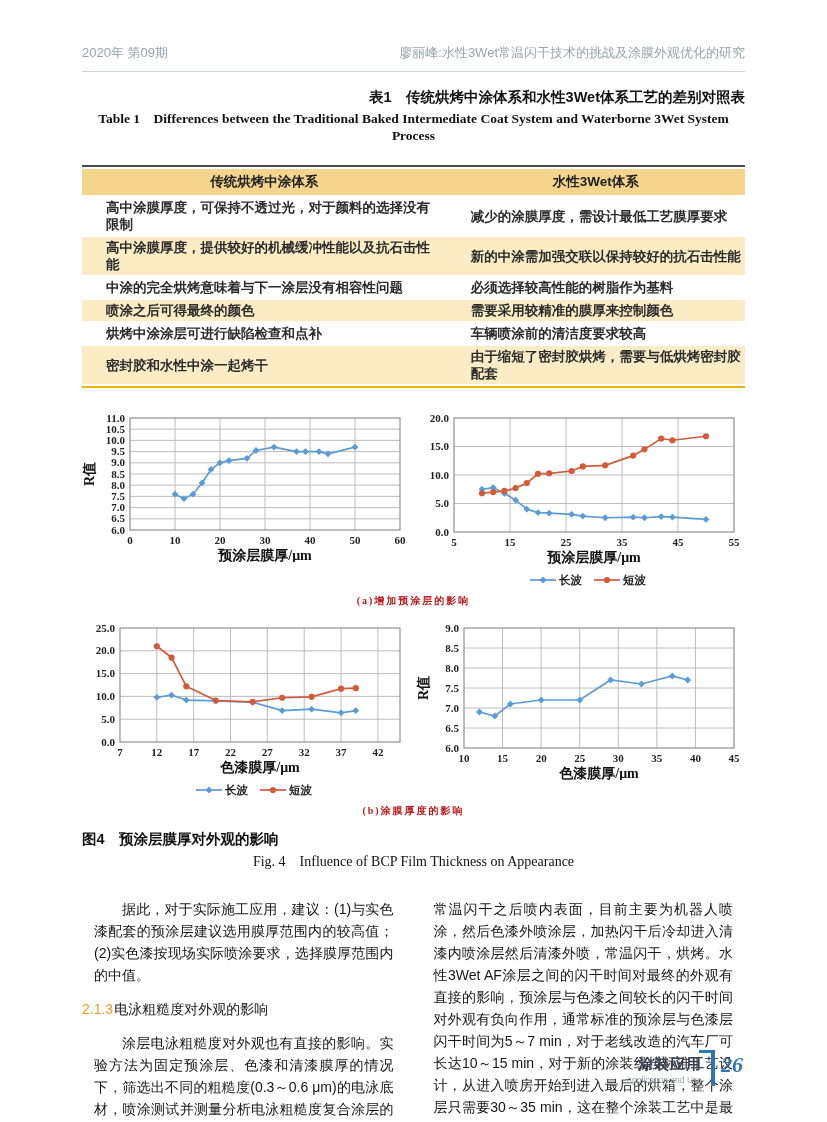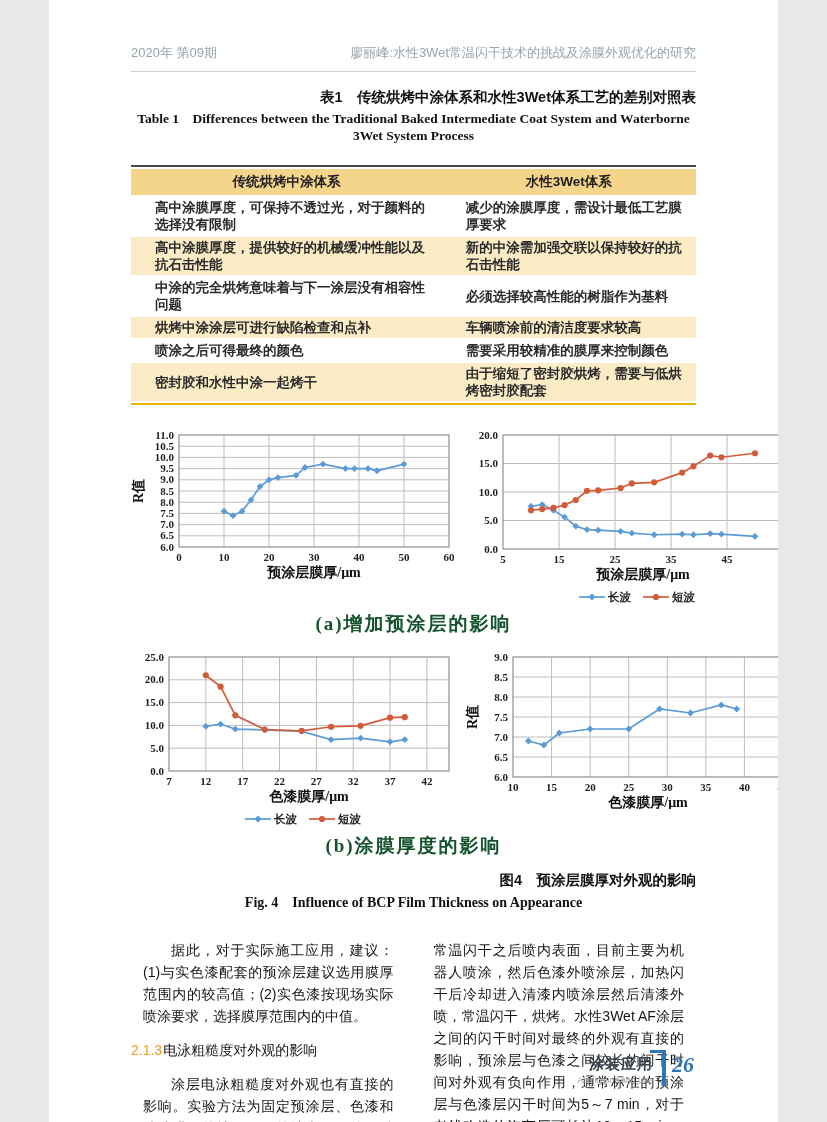--- a/index.html
+++ b/index.html
@@ -1,16 +1,16 @@
 <!DOCTYPE html>
 <html><head>
 <meta charset="utf-8">
 <style>
   html,body{margin:0;padding:0;background:#e8e8e8;}
-  .page{position:relative;width:729px;height:1122px;background:#ffffff;margin:0 auto;
+  .page{position:relative;width:827px;height:1122px;background:#ffffff;margin:0 auto;
         font-family:"Liberation Sans","DejaVu Sans",sans-serif;color:#1a1a1a;overflow:hidden;}
   .content{padding:0 82px;}
 
   
   .hdr{display:flex;justify-content:space-between;padding-top:44px;font-size:13px;color:#97a5ac;}
   .hdr-rule{border:none;border-top:1px solid #ccd1d4;margin:9px 0 0 0;}
 
   
   .tt-zh{text-align:right;font-weight:bold;font-size:14.5px;margin-top:16px;color:#111;}
   .tt-en{text-align:center;font-weight:bold;font-size:13.5px;margin-top:3px;
@@ -24,24 +24,24 @@
   table.cmp tbody tr:nth-child(even) td{background:#fbecc6;}
   table.cmp td.c1{width:55%;}
 
   
   .charts{margin-top:22px;}
   .charts-row{display:flex;justify-content:space-between;align-items:flex-start;}
   .chart{flex:0 0 auto;}
   .chart text.tick{font-family:"Liberation Serif","DejaVu Serif",serif;font-size:11px;font-weight:bold;fill:#222;}
   .chart text.axis-label{font-family:"Liberation Serif","DejaVu Serif",serif;font-size:14px;font-weight:bold;fill:#111;}
   .chart text.legend-text{font-size:11.5px;}
-  .caption{color:#14532d;font-weight:bold;text-align:center;font-size:19px;letter-spacing:2px;
+  .caption{color:#b91c1c;font-weight:bold;text-align:center;font-size:10px;letter-spacing:2px;
            margin:2px 0 12px 0;font-family:"Liberation Serif","DejaVu Serif",serif;}
-  .fig-zh{text-align:right;font-weight:bold;font-size:14.5px;margin-top:8px;color:#111;}
-  .fig-en{text-align:center;font-weight:bold;font-size:14px;margin-top:4px;
+  .fig-zh{text-align:left;font-weight:bold;font-size:14.5px;margin-top:8px;color:#111;}
+  .fig-en{text-align:center;font-weight:normal;font-size:14px;margin-top:4px;
           font-family:"Liberation Serif","DejaVu Serif",serif;color:#111;}
 
   
   .body-cols{display:flex;gap:16px;margin-top:15px;}
   .col{flex:1;font-size:14px;line-height:22px;text-align:justify;color:#151515;}
   .col p{margin:12px;}
   .col p.indent{text-indent:2em;}
   .col .h2{margin:0;font-size:14px;font-weight:bold;color:#f49b21;}
   .col .h3{margin:0;font-size:14px;font-weight:normal;color:#151515;}
   .col .h3 .num{color:#f49b21;margin-right:1px;}
@@ -86,26 +86,26 @@
         </tr>
         <tr>
           <td class="c1">高中涂膜厚度，提供较好的机械缓冲性能以及抗石击性能</td>
           <td>新的中涂需加强交联以保持较好的抗石击性能</td>
         </tr>
         <tr>
           <td class="c1">中涂的完全烘烤意味着与下一涂层没有相容性问题</td>
           <td>必须选择较高性能的树脂作为基料</td>
         </tr>
         <tr>
+          <td class="c1">喷涂之后可得最终的颜色</td>
+          <td>需要采用较精准的膜厚来控制颜色</td>
+        </tr>
+        <tr>
           <td class="c1">烘烤中涂涂层可进行缺陷检查和点补</td>
           <td>车辆喷涂前的清洁度要求较高</td>
-        </tr>
-        <tr>
-          <td class="c1">喷涂之后可得最终的颜色</td>
-          <td>需要采用较精准的膜厚来控制颜色</td>
         </tr>
         <tr>
           <td class="c1">密封胶和水性中涂一起烤干</td>
           <td>由于缩短了密封胶烘烤，需要与低烘烤密封胶配套</td>
         </tr>
       </tbody>
     </table>
 
     <div class="charts">
       <div class="charts-row">

